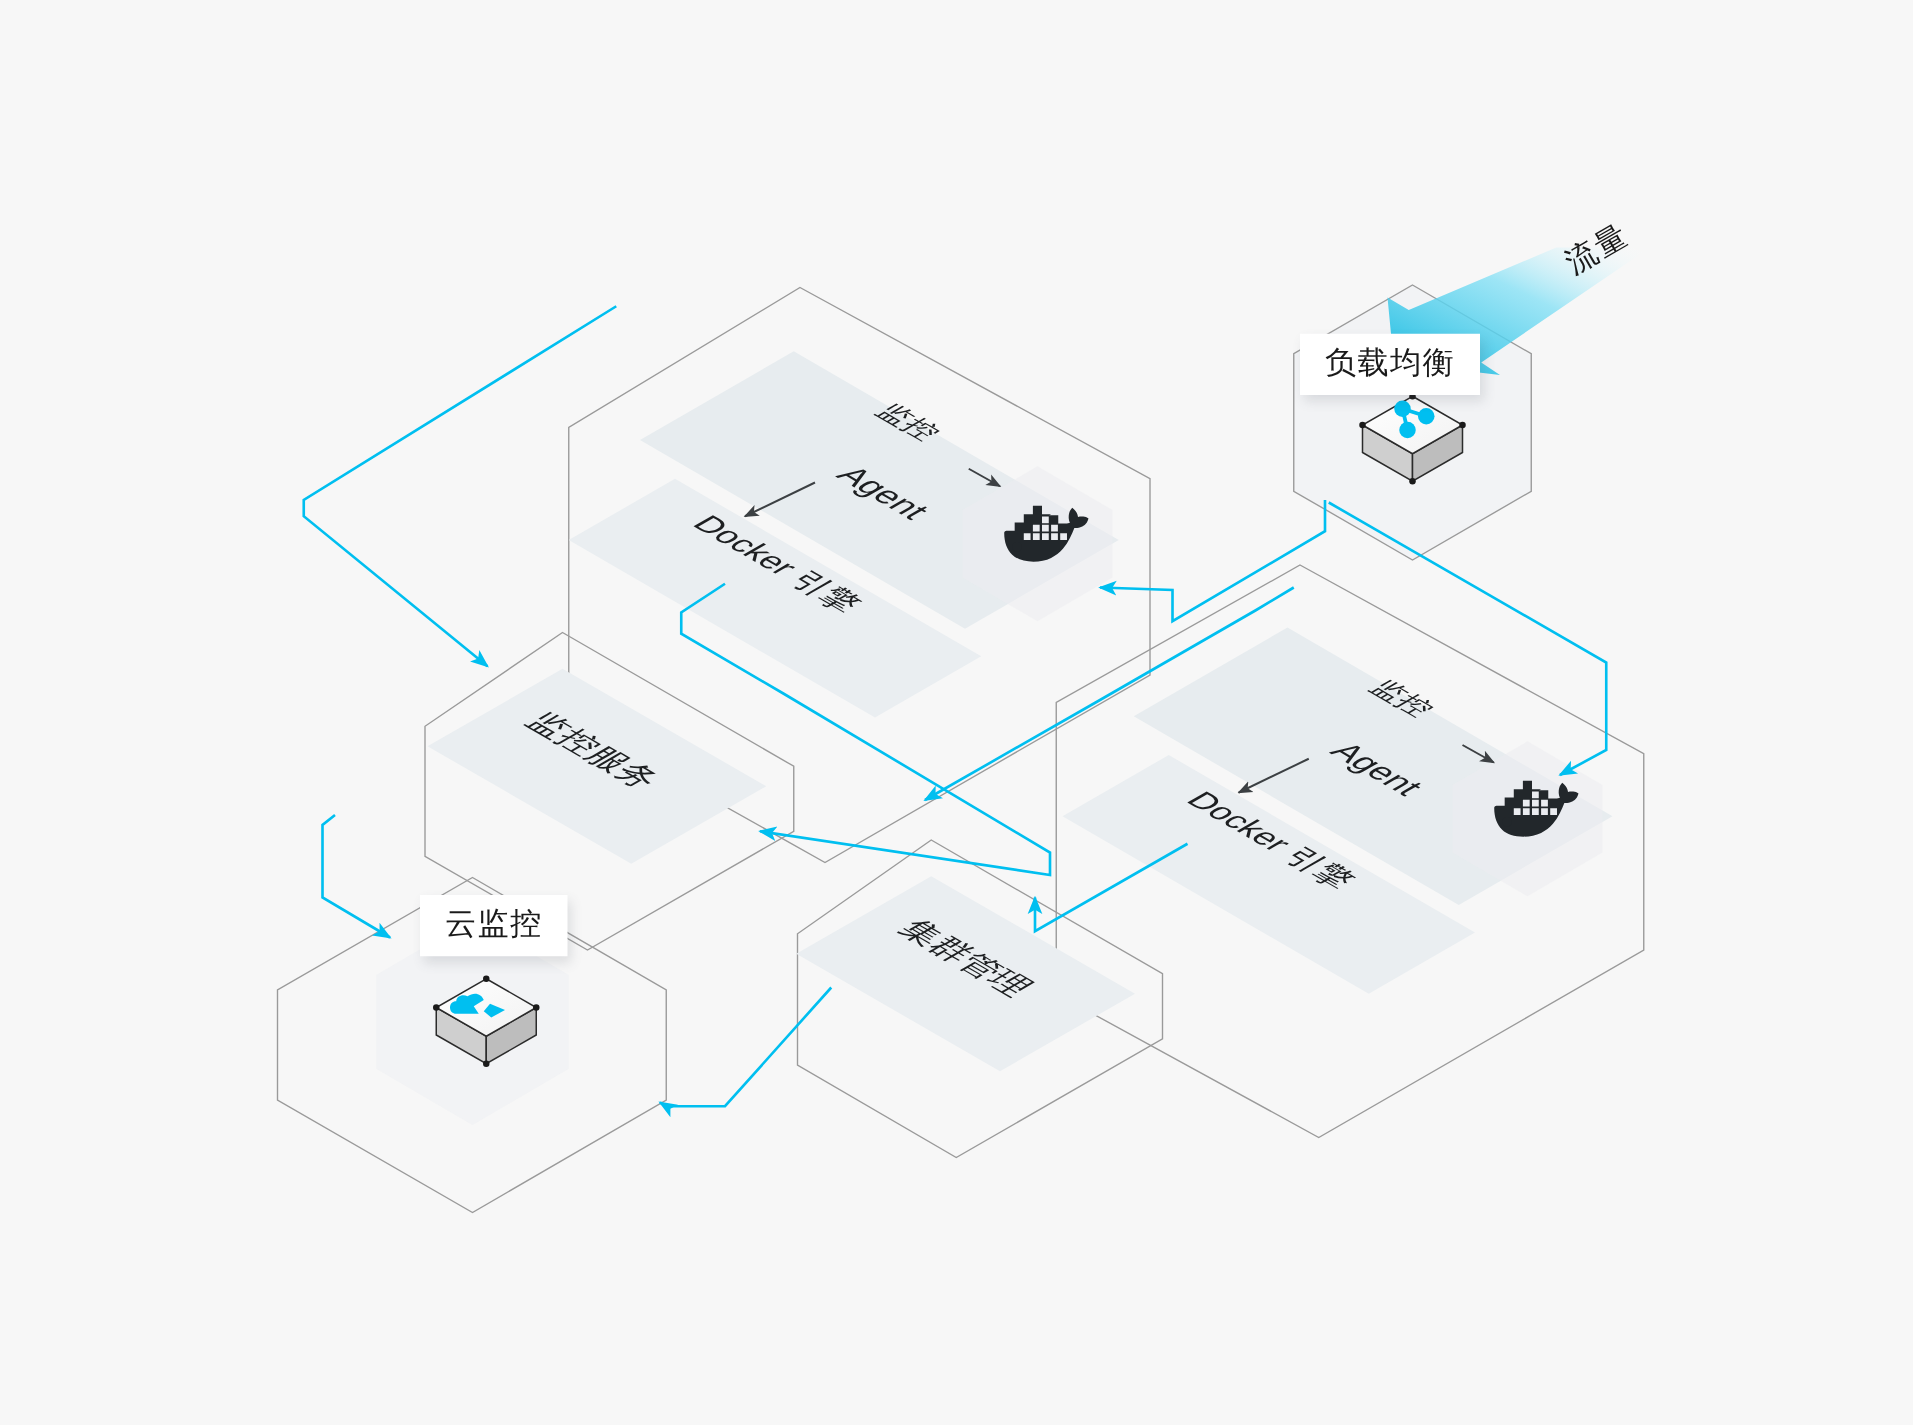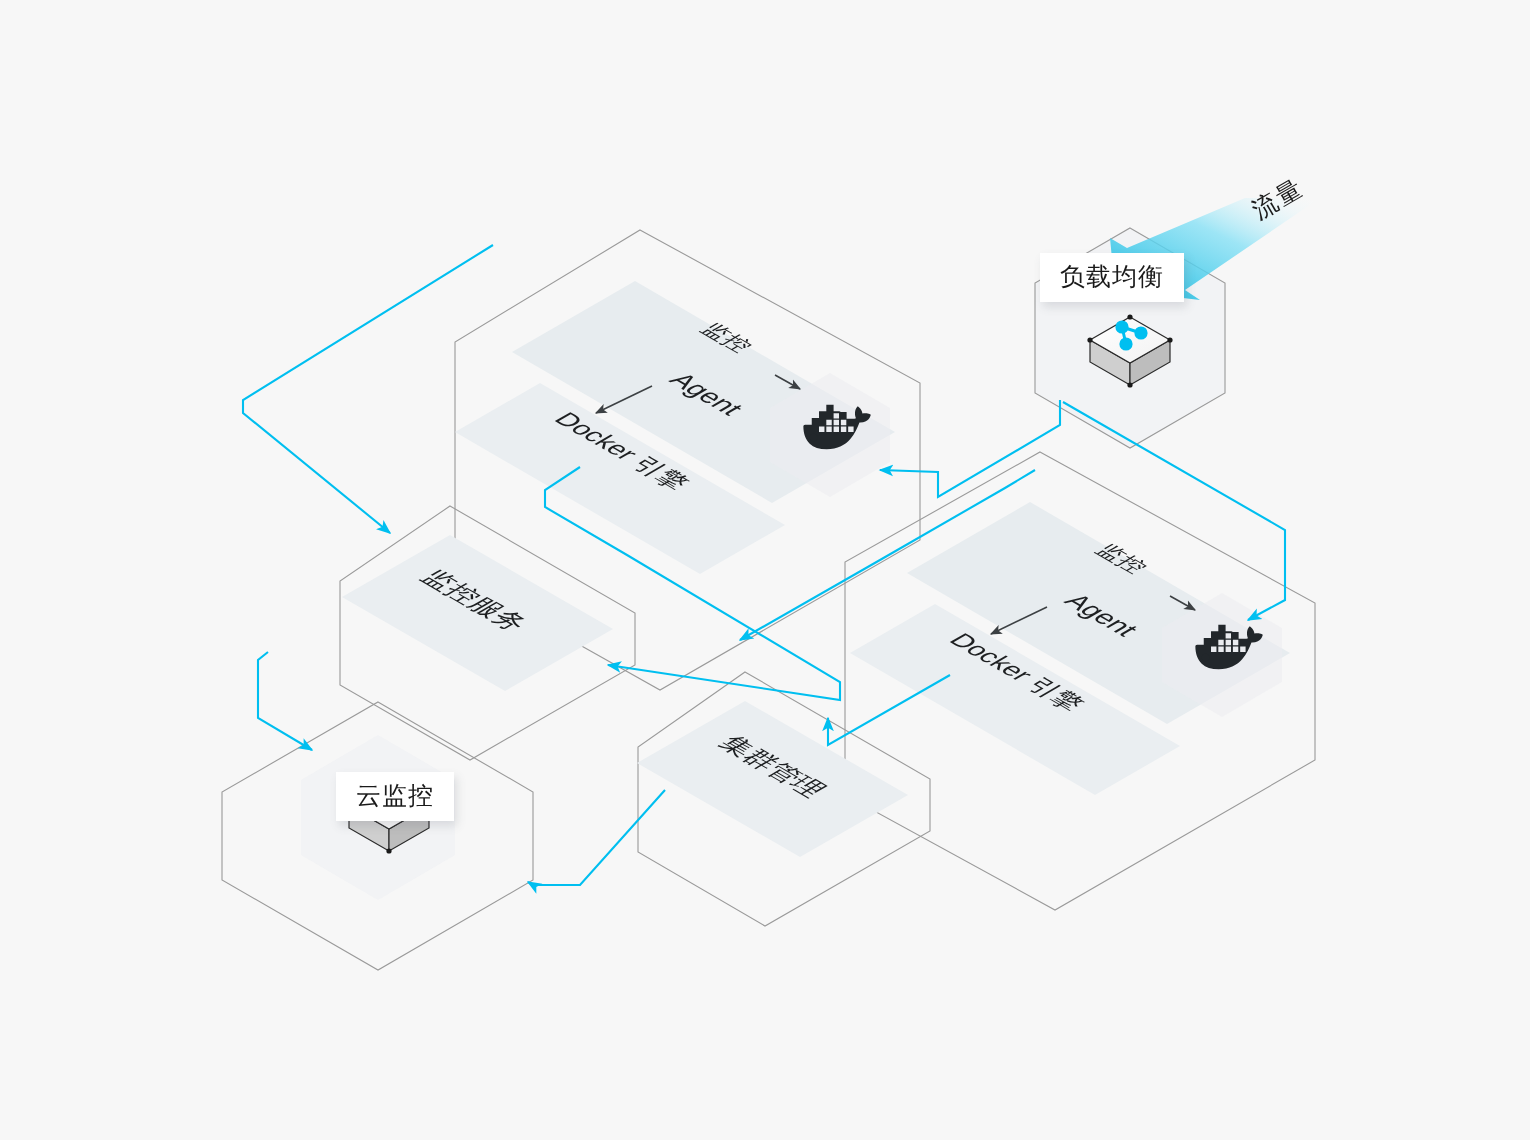--- a/index.html
+++ b/index.html
@@ -25,22 +25,22 @@
     position:absolute;
     background:#ffffff;
     color:#1a1a1a;
     font-size:25px;
     letter-spacing:1px;
     padding:11px 20px 13px 20px;
     white-space:nowrap;
     box-shadow:3px 5px 9px rgba(80,90,100,.16);
     line-height:1;
   }
-  #lb-label{left:1040px;top:253px;}
-  #cloud-label{left:336px;top:772px;text-align:right;}
+  #lb-label{left:1040px;top:267px;}
+  #cloud-label{left:336px;top:716px;text-align:right;}
 
   .trafficText{
     position:absolute;
     font-size:25px;
     color:#1a1a1a;
     letter-spacing:2px;
     white-space:nowrap;
     transform-origin:0 0;
   }
 </style>

